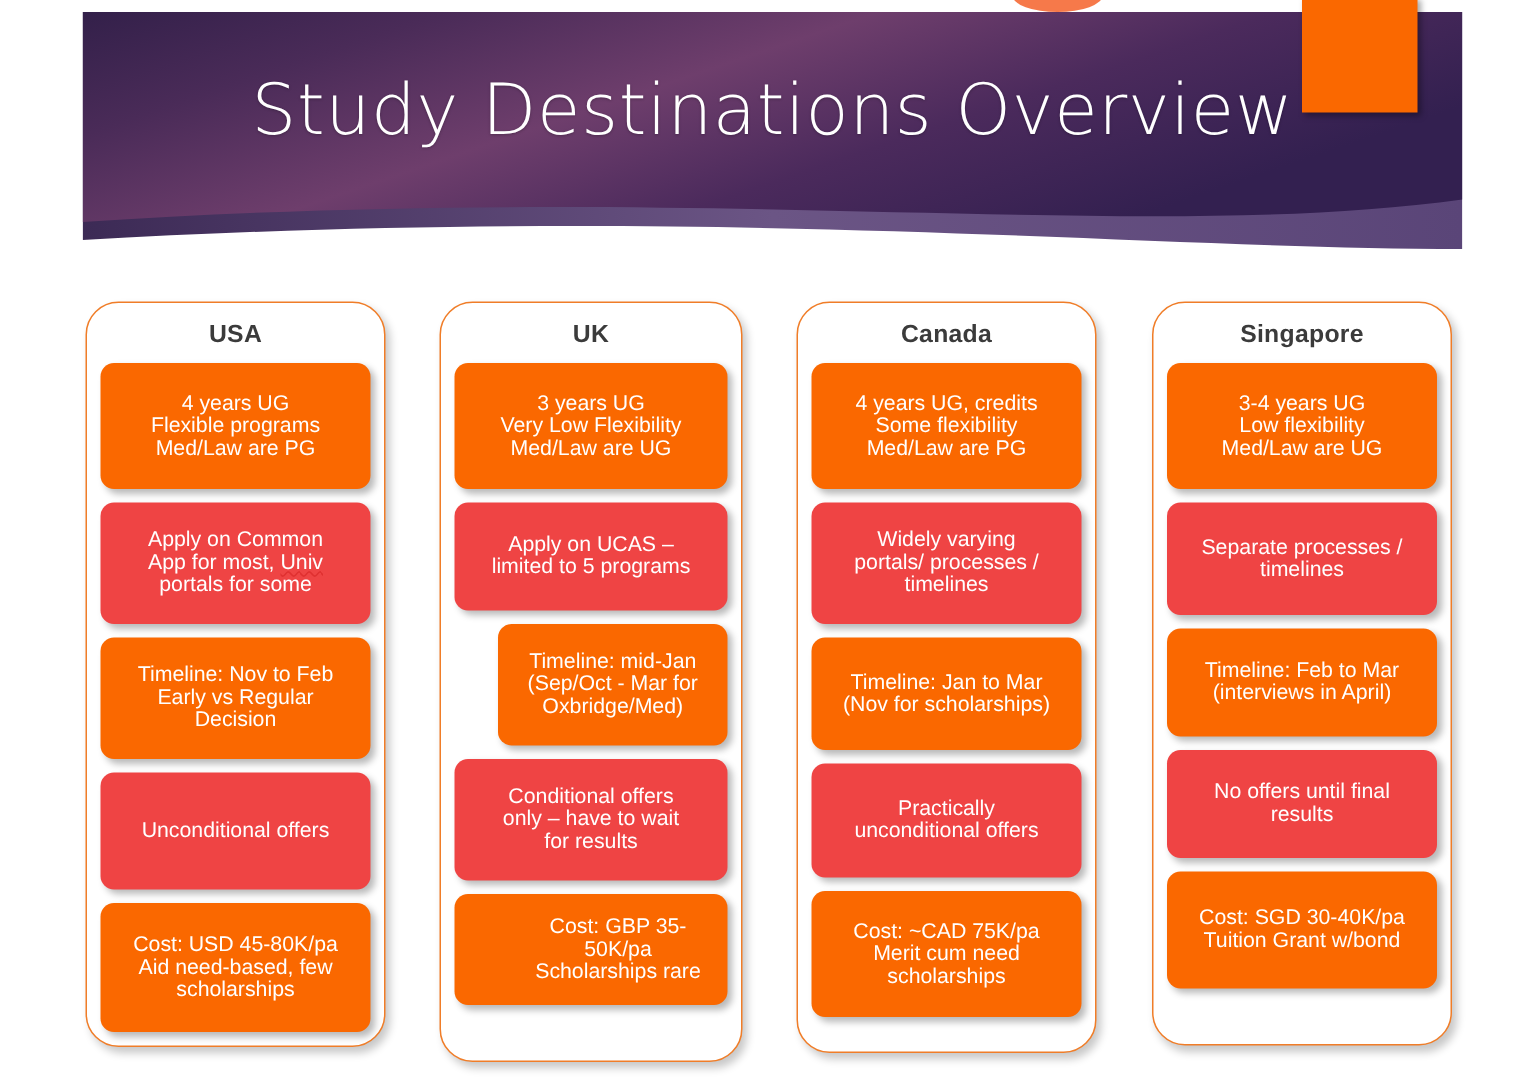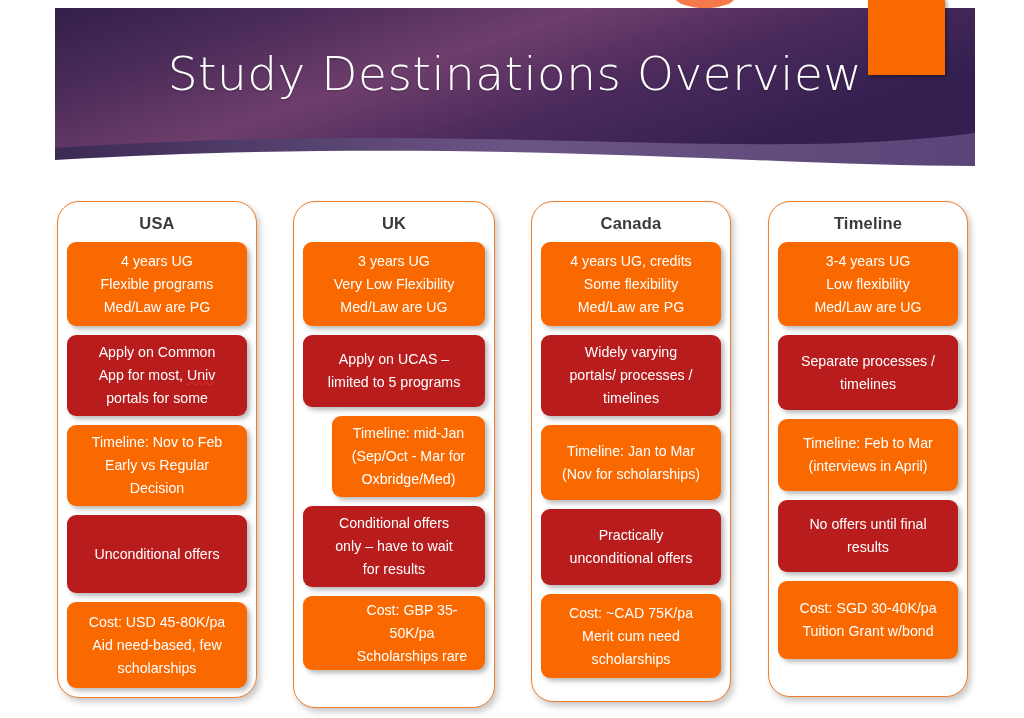--- a/index.html
+++ b/index.html
@@ -74,31 +74,31 @@
     letter-spacing:0.2px;
     margin-top:12px;
     margin-bottom:9px;
   }
   .cell{
     margin:0 9px 9px 9px;
     border-radius:9px;
     color:#ffffff;
     text-align:center;
     font-size:14.2px;
-    line-height:23px;
+    line-height:15px;
     display:flex;
     align-items:center;
     justify-content:center;
     box-shadow:3px 3px 5px rgba(0,0,0,0.28);
     box-sizing:border-box;
     padding:4px 5px;
     white-space:pre-line;
   }
   .cell.orange{background:#FA6800;}
-  .cell.grey{background:#b91c1c;}
+  .cell.grey{background:#ef4444;}
 
   .spell-underline{
     text-decoration:underline;
     text-decoration-style:wavy;
     text-decoration-color:#E03030;
     text-decoration-thickness:1px;
   }
 </style>
 </head>
 <body>
@@ -170,21 +170,21 @@
 timelines</div>
       <div class="cell orange" style="height: 75px;">Timeline: Jan to Mar
 (Nov for scholarships)</div>
       <div class="cell grey" style="height: 76px;">Practically
 unconditional offers</div>
       <div class="cell orange" style="height: 84px;">Cost: ~CAD 75K/pa
 Merit cum need
 scholarships</div>
     </div>
     <div class="column-card" style="left: 768px; top: 201px; width: 200px; height: 496px;">
-      <div class="column-title">Timeline</div>
+      <div class="column-title">Singapore</div>
       <div class="cell orange" style="height: 84px;">3-4 years UG
 Low flexibility
 Med/Law are UG</div>
       <div class="cell grey" style="height: 75px;">Separate processes /
 timelines</div>
       <div class="cell orange" style="height: 72px;">Timeline: Feb to Mar
 (interviews in April)</div>
       <div class="cell grey" style="height: 72px; text-align: center;">No offers until final
 results</div>
       <div class="cell orange" style="height: 78px;">Cost: SGD 30-40K/pa

